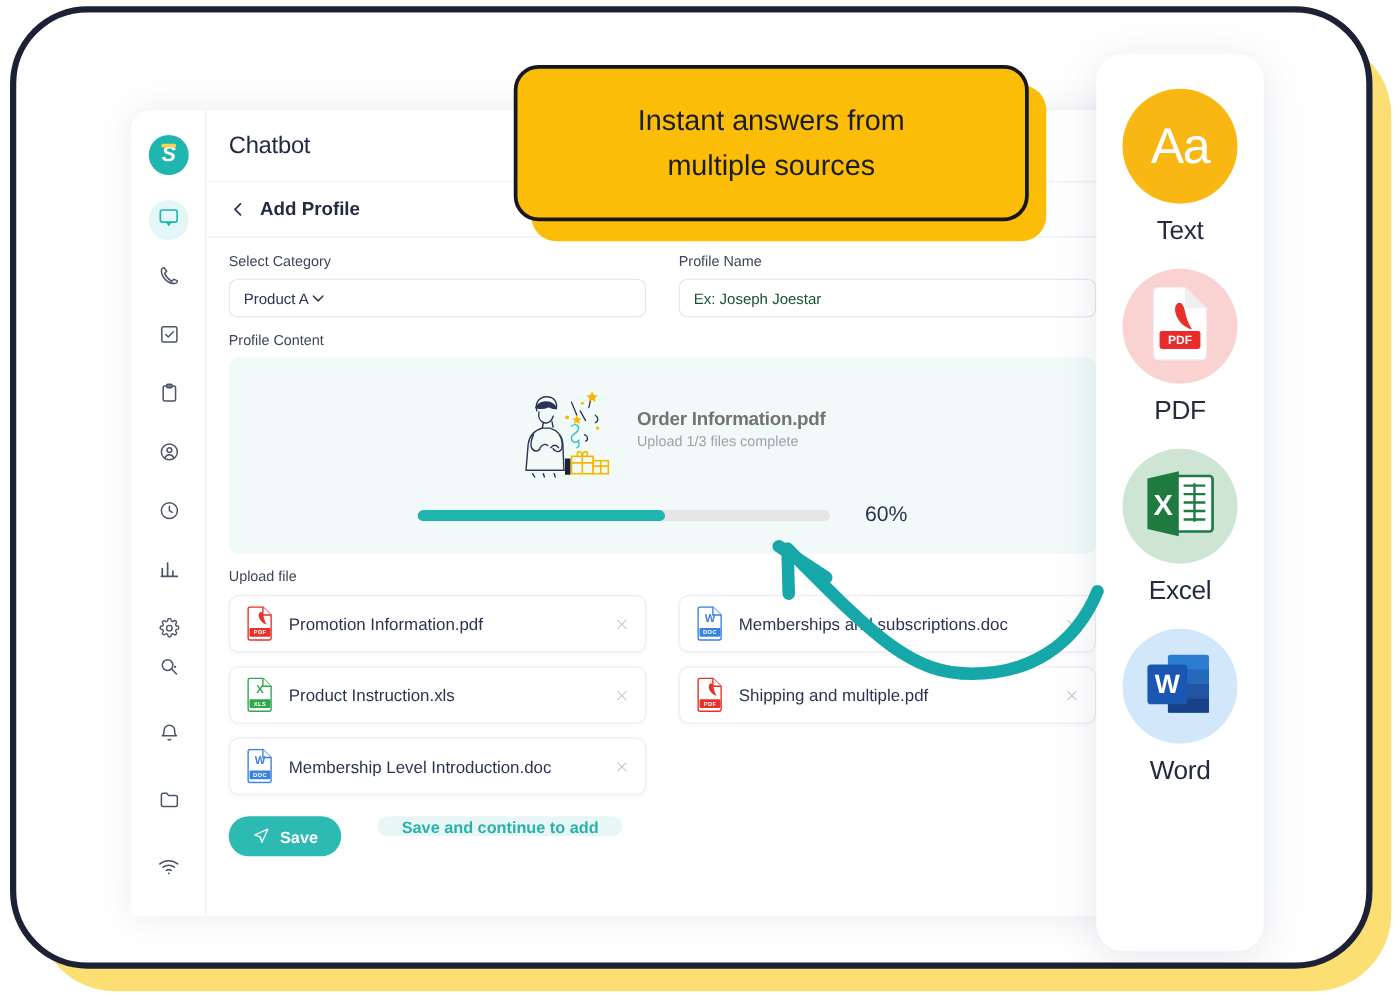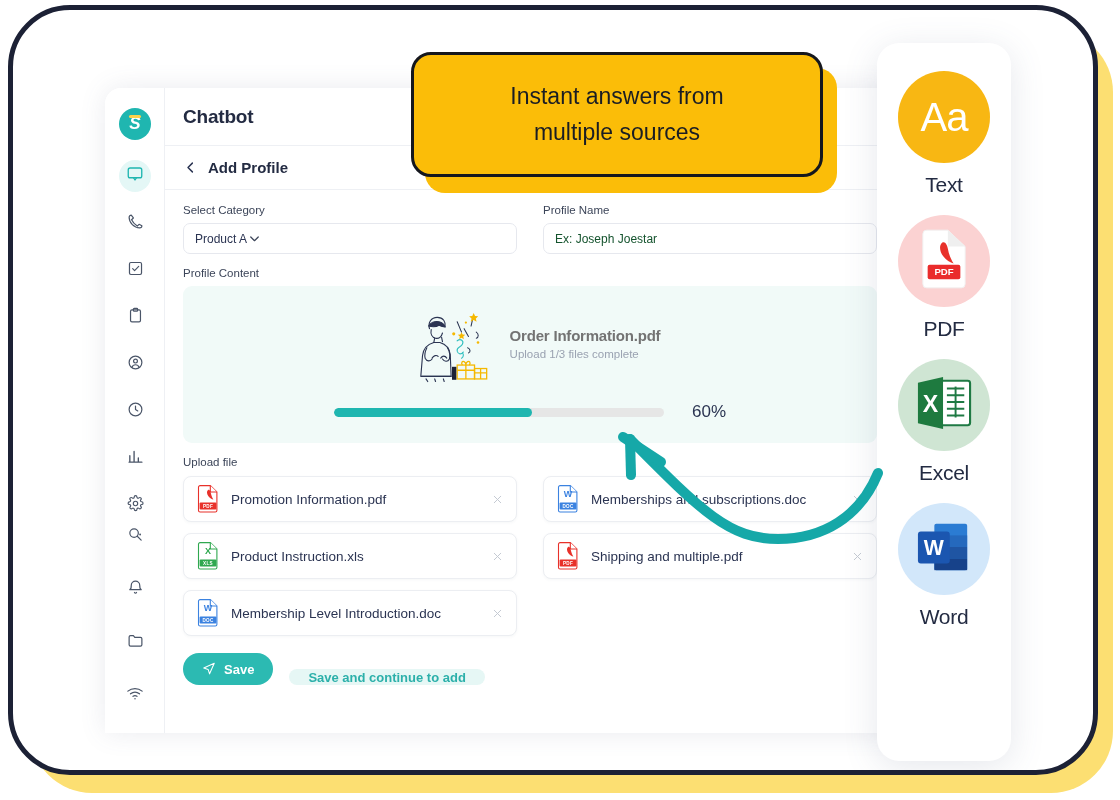--- a/index.html
+++ b/index.html
@@ -130,21 +130,21 @@
     right: 0;
     height: 58px;
     border-bottom: 1px solid #eef0f4;
     display: flex;
     align-items: center;
     box-sizing: border-box;
   }
   .app-title {
     margin-left: 18px;
     font-size: 19px;
-    font-weight: bold;
+    font-weight: normal;
     color: #232b42;
     letter-spacing: -0.2px;
   }
   .subheader {
     position: absolute;
     left: 60px;
     top: 58px;
     right: 0;
     height: 44px;
     border-bottom: 1px solid #eef0f4;
@@ -292,22 +292,22 @@
     white-space: nowrap;
     overflow: hidden;
     text-overflow: ellipsis;
   }
   .file-x { color: #c3c8d2; display: flex; }
   .file-icon { width: 24px; height: 28px; flex: 0 0 auto; }
 
   
   .btn-row {
     display: flex;
-    align-items: flex-end;
-    gap: 16px;
+    align-items: flex-start;
+    gap: 29px;
     margin-top: 17px;
   }
   .btn-save {
     height: 32px;
     padding: 0 19px;
     border-radius: 17px;
     background: #2cbab2;
     color: #ffffff;
     font-size: 13px;
     font-weight: bold;

